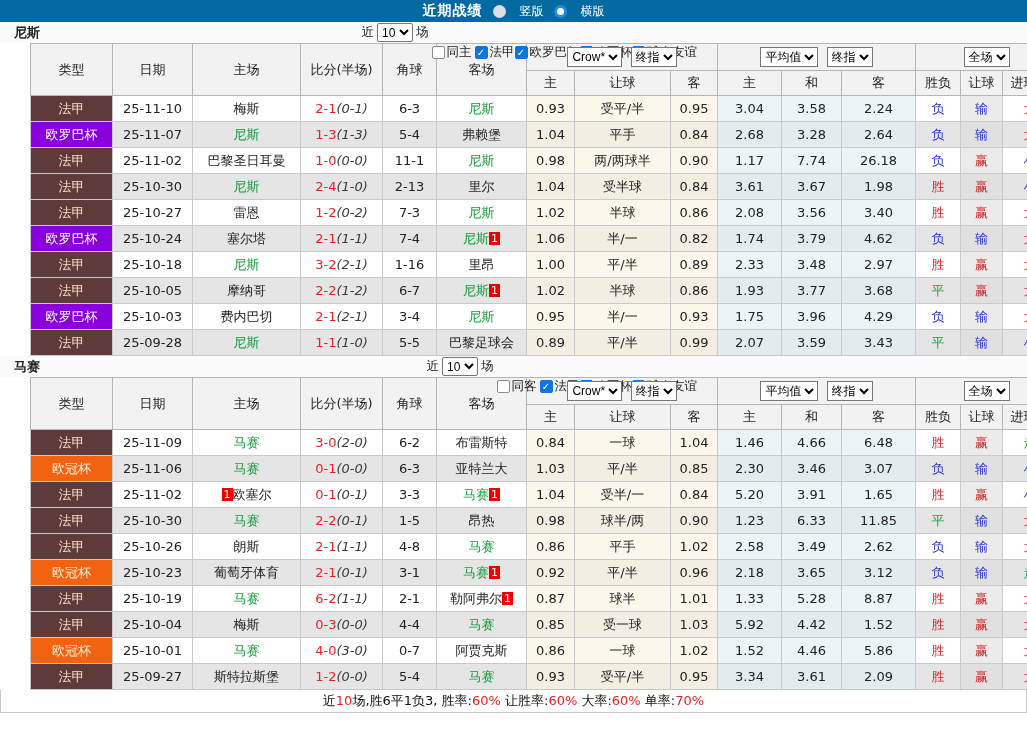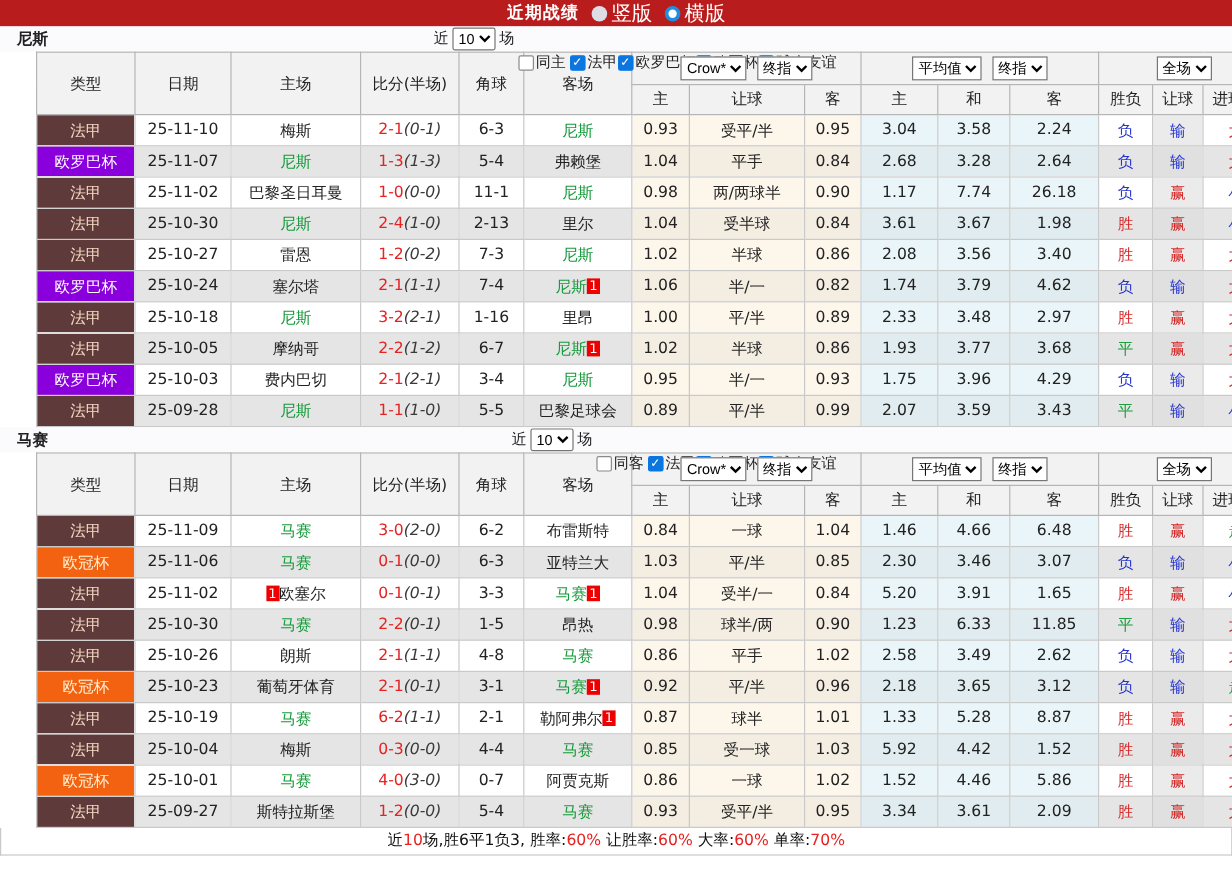--- a/index.html
+++ b/index.html
@@ -1,23 +1,23 @@
 <!DOCTYPE html>
 <html><head>
 <meta charset="utf-8">
 <style>
   * { margin:0; padding:0; box-sizing:border-box; }
   html,body { background:#fff; }
   body { font-family:"DejaVu Sans","Liberation Sans",sans-serif; font-size:13px; color:#222; }
   .page { width:1027px; height:729px; overflow:hidden; background:#fff; }
 
   
-  .titlebar { height:22px; background:#b91c1c; display:flex; align-items:center; justify-content:center; gap:10px; color:#fff; }
+  .titlebar { height:22px; background:#0369a1; display:flex; align-items:center; justify-content:center; gap:10px; color:#fff; }
   .titlebar .ttl { font-weight:bold; font-size:14px; letter-spacing:1px; }
-  .rlabel { display:inline-flex; align-items:center; gap:4px; font-size:17px; cursor:pointer; }
+  .rlabel { display:inline-flex; align-items:center; gap:14px; font-size:12px; cursor:pointer; }
   .radio-filled { width:13px; height:13px; border-radius:50%; background:#DDDDE6; display:inline-block; }
   .radio-ring { width:13px; height:13px; border-radius:50%; background:#fff; border:3.5px solid #1E8FE0; display:inline-block; }
 
   
   .filterbar { height:21px; display:flex; align-items:center; background:#FBFBFD; }
   .filterbar .team { font-weight:bold; margin-left:14px; font-size:13px; }
   .filterbar .filters { margin-left:auto; margin-right:330px; display:flex; align-items:center; gap:3px; font-size:12.5px; }
   select.sel { font-size:12px; height:19px; border:1px solid #767676; background:#fff; border-radius:2px; }
   .cb { width:13px; height:13px; display:inline-flex; align-items:center; justify-content:center; border:1px solid #8a8a8a; background:#fff; border-radius:2px; flex:none; }
   .cb.on { background:#0B76E0; border-color:#0B76E0; color:#fff; font-size:10px; font-weight:bold; line-height:1; }

